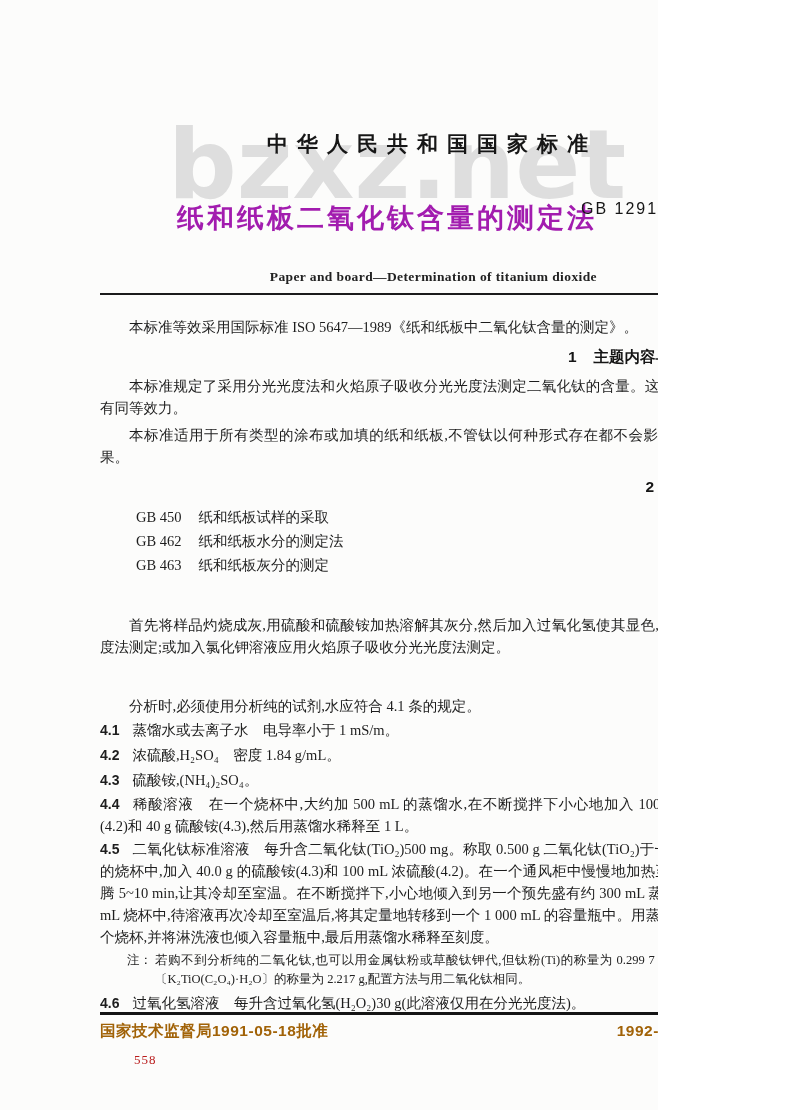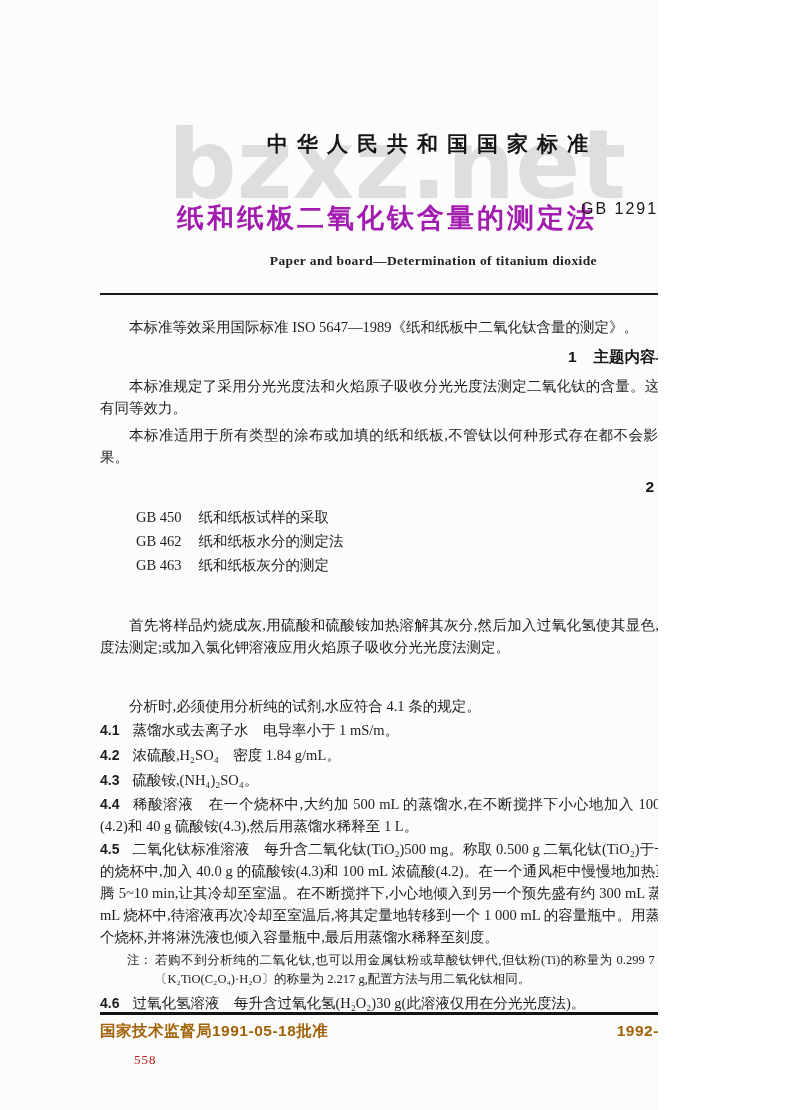--- a/index.html
+++ b/index.html
@@ -29,21 +29,21 @@
     font-weight:bold; font-size:21px; letter-spacing:9px; text-indent:9px;
     color:#161616;
   }
   .doc-title {
     margin-top:42px;
     font-family:"Liberation Sans", sans-serif;
     font-weight:bold; font-size:27px; letter-spacing:3px; text-indent:3px;
     color:#a21caf;
   }
   .doc-title-en {
-    margin-top:17px;
+    margin-top:33px;
     font-weight:bold; font-size:13.5px; letter-spacing:0.4px;
     color:#222;
   }
   .std-code {
     position:absolute; left:581px; top:188px; z-index:1;
     font-family:"Liberation Sans", sans-serif;
     font-weight:normal; font-size:16px; letter-spacing:2px;
     color:#161616; white-space:nowrap;margin-top:12px;
   }
   .rule-top {

